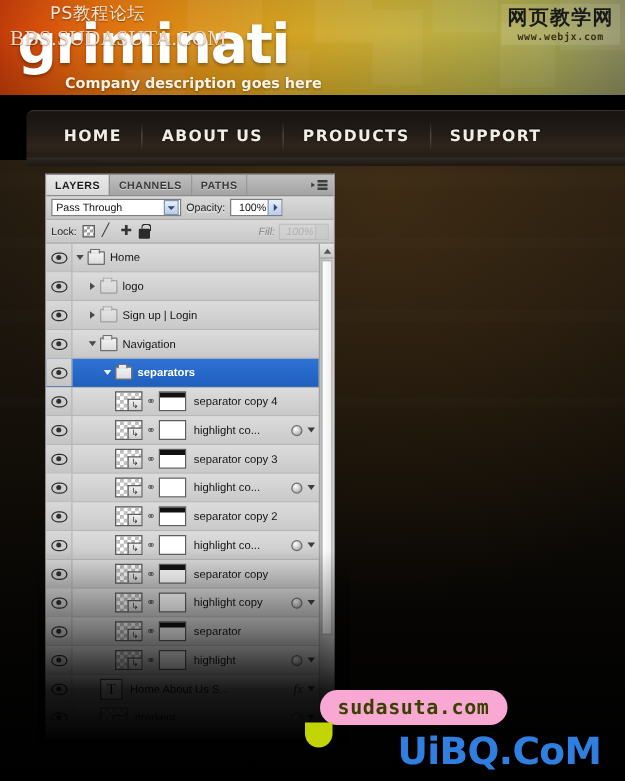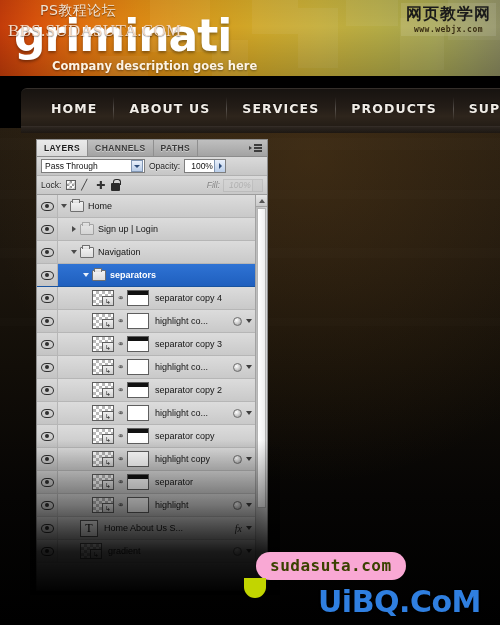--- a/index.html
+++ b/index.html
@@ -387,21 +387,20 @@
   <div id="wmTR">
     <div class="l1">网页教学网</div>
     <div class="l2">www.webjx.com</div>
   </div>
 </div>
 
 <div id="navWrap">
   <div id="navInner">
       <div class="navItem">HOME</div>
       <div class="navItem">ABOUT US</div>
-      <div class="navItem">SERVICES</div>
       <div class="navItem">PRODUCTS</div>
       <div class="navItem">SUPPORT</div>
     </div>
   <div id="navShine"></div>
 </div>
 
 <div id="bodyBg">
   <div class="tex" style="left:0;top:10px;width:500px;height:12px;"></div>
   <div class="tex" style="left:0;top:62px;width:500px;height:9px;"></div>
   <div class="tex" style="left:0;top:120px;width:500px;height:10px;"></div>
@@ -472,20 +471,33 @@
         <div class="row">
           <div class="eyeCell">
             <span class="eye"></span>
           </div>
           <div class="rowBody">
             <span class="ind1"></span>
             <span class="disc">
               <span class="right"></span>
             </span>
             <span class="folder dim"></span>
+            <span class="lname">logo</span>
+          </div>
+        </div>
+        <div class="row">
+          <div class="eyeCell">
+            <span class="eye"></span>
+          </div>
+          <div class="rowBody">
+            <span class="ind1"></span>
+            <span class="disc">
+              <span class="right"></span>
+            </span>
+            <span class="folder dim"></span>
             <span class="lname">Sign up  |  Login</span>
           </div>
         </div>
         <div class="row">
           <div class="eyeCell">
             <span class="eye"></span>
           </div>
           <div class="rowBody">
             <span class="ind1"></span>
             <span class="disc">

